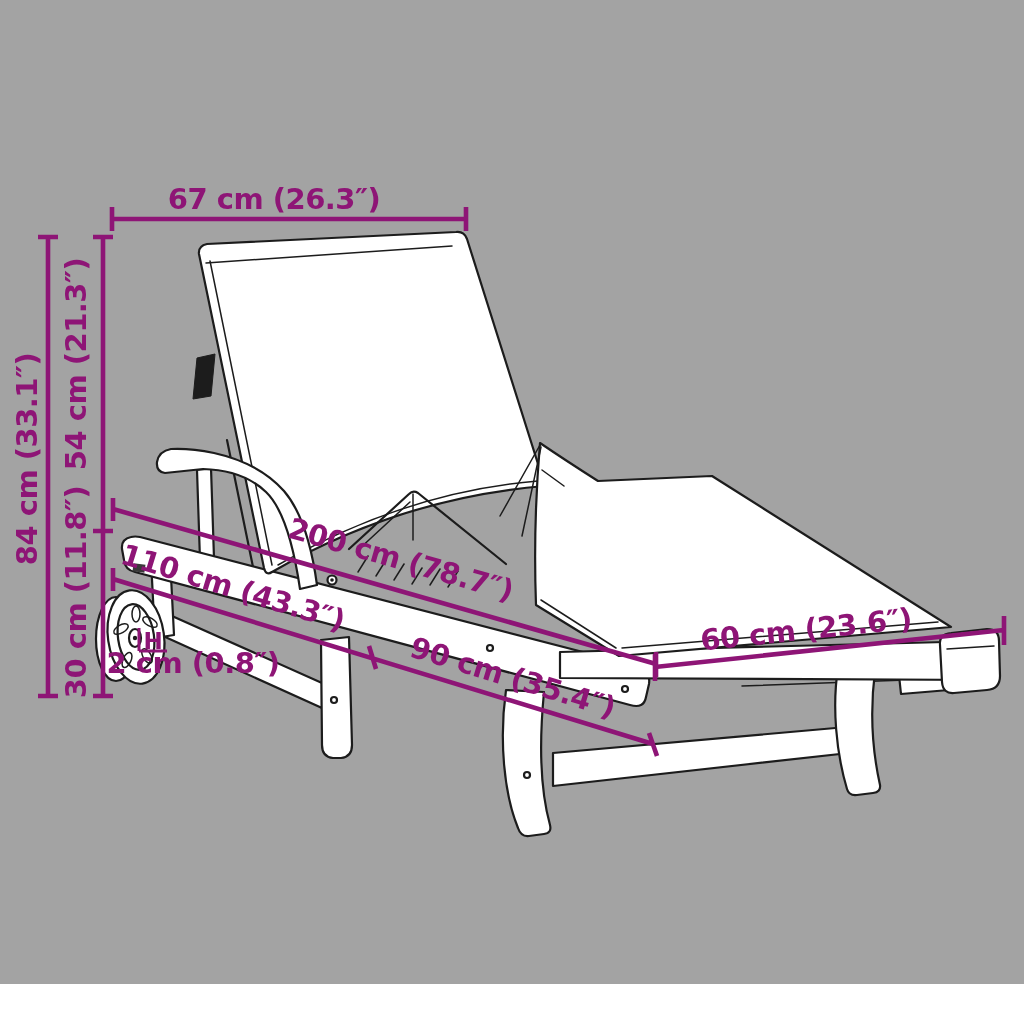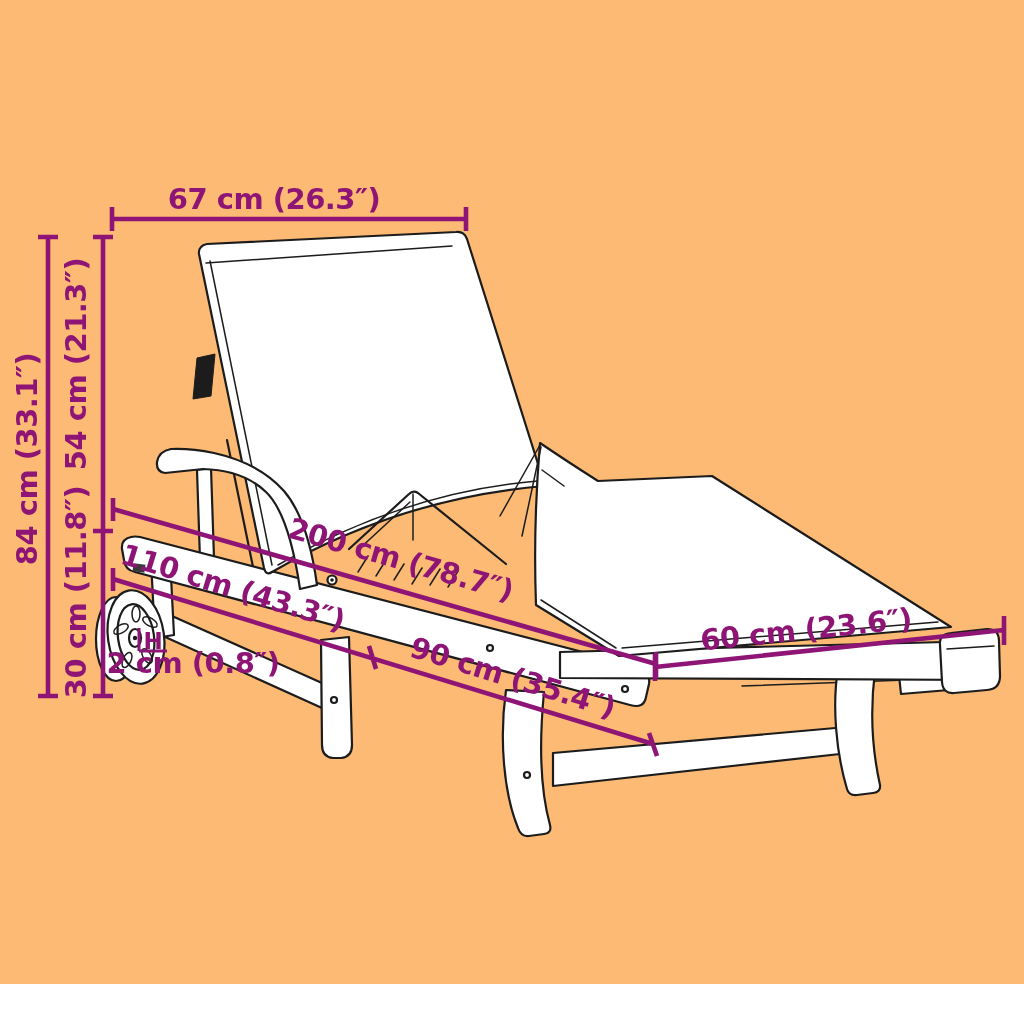--- a/index.html
+++ b/index.html
@@ -1,16 +1,16 @@
 <!DOCTYPE html>
 <html><head>
 <meta charset="utf-8">
 <style>
   html,body{margin:0;padding:0;background:#ffffff;}
-  .stage{width:1024px;height:984px;position:relative;background:#fdba74;overflow:hidden;}
+  .stage{width:1024px;height:984px;position:relative;background:#a3a3a3;overflow:hidden;}
   svg{display:block;}
   .dim-text{
     font-family:"DejaVu Sans","Liberation Sans",sans-serif;
     font-weight:700;
     font-size:29px;
     letter-spacing:-0.5px;
     fill:#8e1576;
   }
   .dim-text-small{
     font-family:"DejaVu Sans","Liberation Sans",sans-serif;

